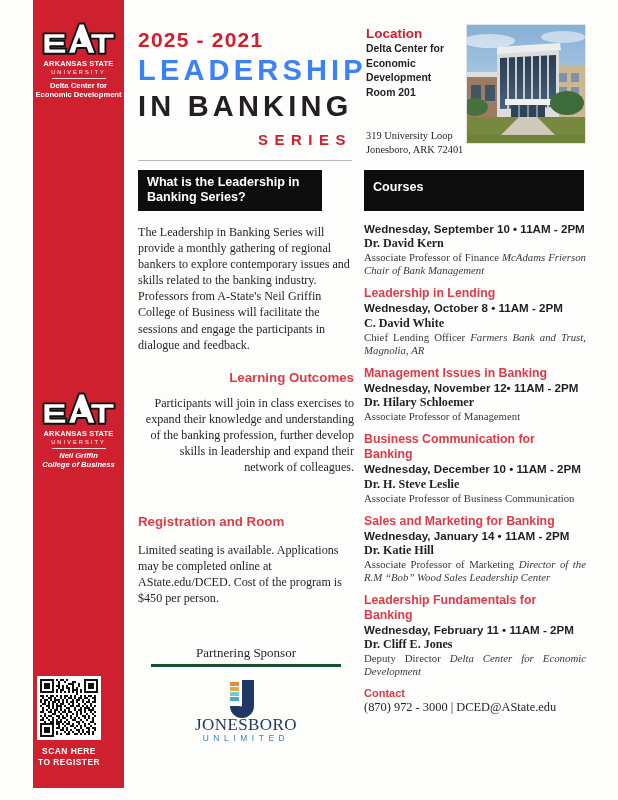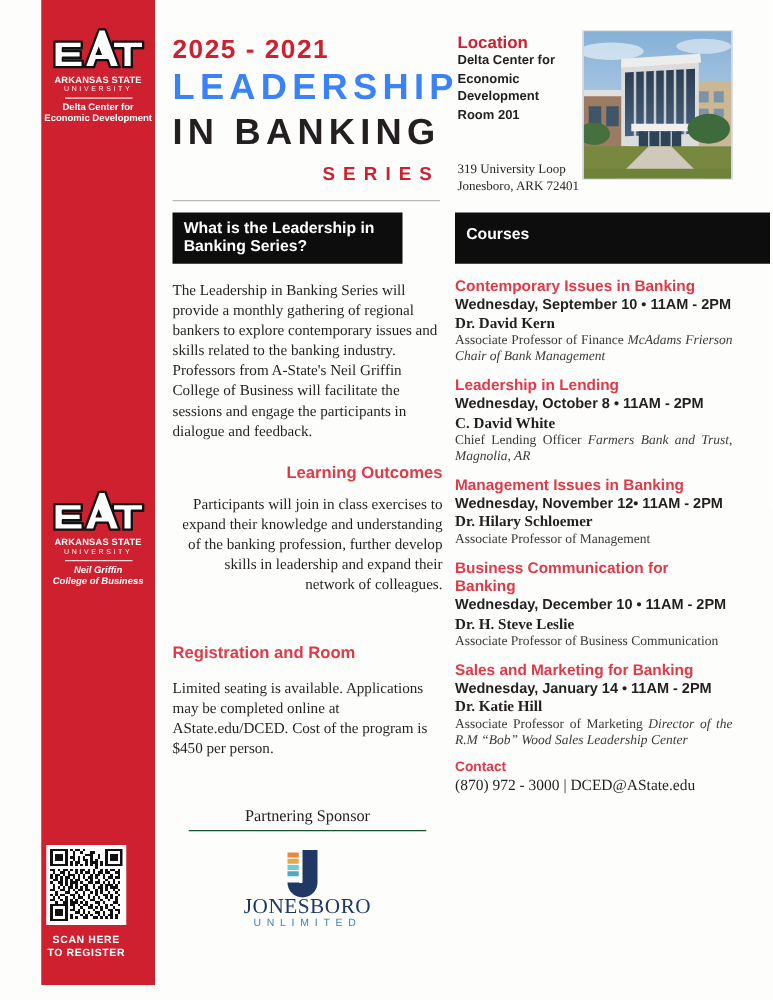--- a/index.html
+++ b/index.html
@@ -91,35 +91,35 @@
     border:1px solid #e4e4e4;overflow:hidden;background:#9fb7cf;
   }
   .photo svg{display:block;width:118px;height:118px;}
 
   
   .blackbar{
     position:absolute;background:#0d0d0d;color:#ffffff;box-sizing:border-box;
     font-family:"Liberation Sans",sans-serif;font-weight:bold;
   }
   .bar-left{left:138px;top:170px;width:184px;height:41px;padding:5px 9px 0 9px;font-size:12.6px;line-height:15.2px;}
-  .bar-right{left:364px;top:170px;width:252px;height:41px;padding:10px 9px 0 9px;font-size:12.6px;line-height:15.2px;}
+  .bar-right{left:364px;top:170px;width:220px;height:41px;padding:10px 9px 0 9px;font-size:12.6px;line-height:15.2px;}
 
   
   .lcol{position:absolute;left:138px;width:216px;}
   .body-p{
     font-family:"Liberation Serif",serif;font-size:12.1px;line-height:16.1px;color:#231f20;
   }
   .red-head{
     font-family:"Liberation Sans",sans-serif;font-weight:bold;font-size:13.3px;
     color:#e03a48;
   }
   .sponsor-title{
     position:absolute;left:151px;top:645px;width:190px;text-align:center;
     font-family:"Liberation Serif",serif;font-size:13px;color:#231f20;
-    padding-bottom:3px;border-bottom:1px solid #14532d;
+    padding-bottom:3px;border-bottom:3px solid #14532d;
   }
   .sponsor-logo{position:absolute;left:170px;top:676px;width:152px;text-align:center;}
   .sponsor-logo svg{display:block;margin:0 auto;}
 
   
   .rcol{position:absolute;left:364px;top:222px;width:222px;}
   .c-title{
     font-family:"Liberation Sans",sans-serif;font-weight:bold;font-size:12.3px;
     color:#e03a48;line-height:15px;
   }
@@ -509,21 +509,20 @@
         <rect x="40" y="16" width="9" height="4" fill="#76c7d9"></rect>
         <rect x="40" y="21" width="9" height="4" fill="#4fa8c7"></rect>
       </g>
       <text x="56" y="54" text-anchor="middle" font-family="Liberation Serif, serif" font-size="17" letter-spacing="0.4" fill="#1f3864">JONESBORO</text>
       <text x="56" y="65" text-anchor="middle" font-family="Liberation Sans, sans-serif" font-size="8.4" letter-spacing="4.6" fill="#3f7fb4">UNLIMITED</text>
     </svg>
   </div>
 
   <div class="rcol">
     <div class="course">
-      <div class="c-title">Contemporary Issues in Banking</div>
       <div class="c-when">Wednesday, September 10 • 11AM - 2PM</div>
       <div class="c-who">Dr. David Kern</div>
       <div class="c-role"><span>Associate Professor of Finance </span><i>McAdams Frierson Chair of Bank Management</i></div>
     </div>
 
     <div class="course">
       <div class="c-title">Leadership in Lending</div>
       <div class="c-when">Wednesday, October 8 • 11AM - 2PM</div>
       <div class="c-who">C. David White</div>
       <div class="c-role"><span>Chief Lending Officer </span><i>Farmers Bank and Trust, Magnolia, AR</i></div>
@@ -543,20 +542,26 @@
       <div class="c-role"><span>Associate Professor of Business Communication</span><i></i></div>
     </div>
 
     <div class="course">
       <div class="c-title">Sales and Marketing for Banking</div>
       <div class="c-when">Wednesday, January 14 • 11AM - 2PM</div>
       <div class="c-who">Dr. Katie Hill</div>
       <div class="c-role"><span>Associate Professor of Marketing </span><i>Director of the R.M “Bob” Wood Sales Leadership Center</i></div>
     </div>
 
+    <div class="course">
+      <div class="c-title">Leadership Fundamentals for Banking</div>
+      <div class="c-when">Wednesday, February 11 • 11AM - 2PM</div>
+      <div class="c-who">Dr. Cliff E. Jones</div>
+      <div class="c-role"><span>Deputy Director </span><i>Delta Center for Economic Development</i></div>
+    </div>
 
     <div style="margin-top:2px;">
       <div class="contact-head">Contact</div>
       <div class="contact-line">(870) 972 - 3000 | DCED@AState.edu</div>
     </div>
   </div>
 
 </div>
 
 </body></html>

